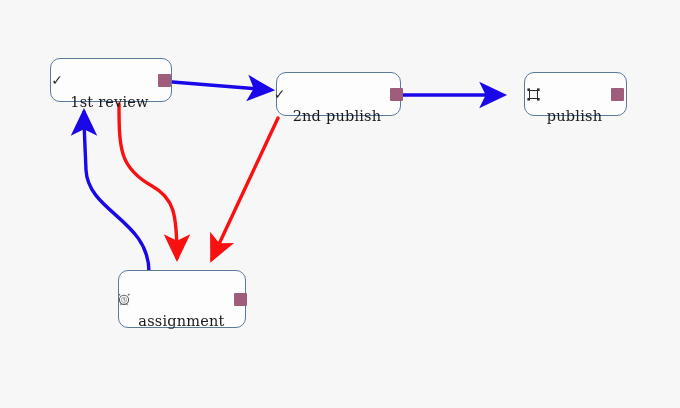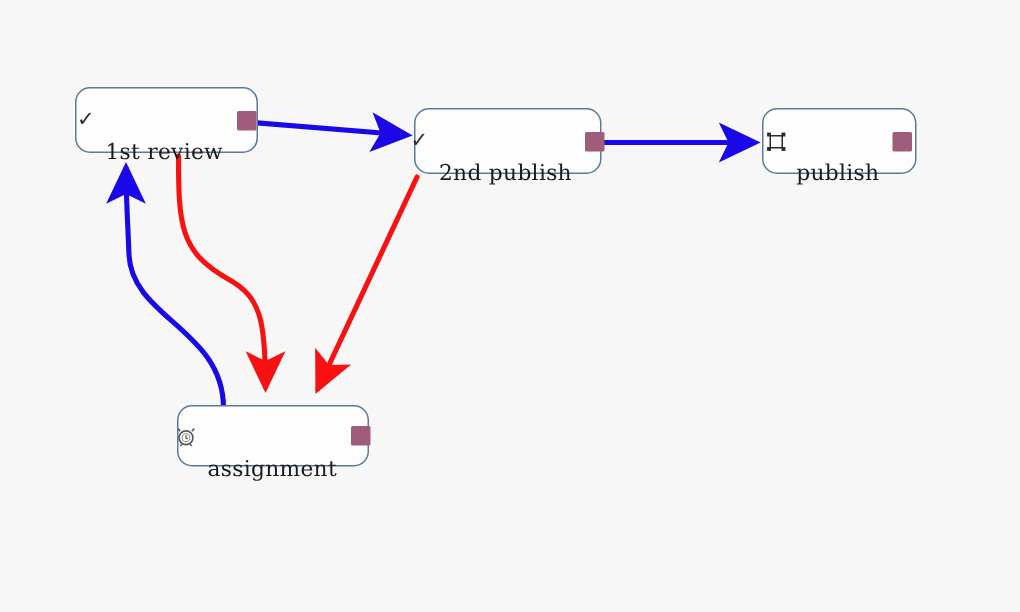--- a/index.html
+++ b/index.html
@@ -96,35 +96,35 @@
     <span class="node-label">1st review</span>
     <span class="node-swatch" style="background:#a05c7b;"></span>
   </div>
 
   <div class="node" style="left:276px; top:72px; width:125px; height:44px;">
     <span class="node-icon">✓</span>
     <span class="node-label">2nd publish</span>
     <span class="node-swatch" style="background:#a05c7b;"></span>
   </div>
 
-  <div class="node" style="left:508px; top:72px; width:103px; height:44px;">
+  <div class="node" style="left:524px; top:72px; width:103px; height:44px;">
     <span class="node-icon">
       <svg width="13" height="13" viewBox="0 0 13 13">
         <rect x="2.5" y="2.5" width="8" height="8" fill="none" stroke="#2b2b2b" stroke-width="1"></rect>
         <rect x="0.4" y="0.4" width="2.6" height="2.6" fill="#2b2b2b"></rect>
         <rect x="10" y="0.4" width="2.6" height="2.6" fill="#2b2b2b"></rect>
         <rect x="0.4" y="10" width="2.6" height="2.6" fill="#2b2b2b"></rect>
         <rect x="10" y="10" width="2.6" height="2.6" fill="#2b2b2b"></rect>
       </svg>
     </span>
     <span class="node-label">publish</span>
     <span class="node-swatch" style="background:#a05c7b;"></span>
   </div>
 
-  <div class="node" style="left:118px; top:270px; width:128px; height:41px;">
+  <div class="node" style="left:118px; top:270px; width:128px; height:58px;">
     <span class="node-icon">
       <svg width="14" height="14" viewBox="0 0 14 14">
         <circle cx="7" cy="7.8" r="4.6" fill="none" stroke="#5a5a5a" stroke-width="1.1"></circle>
         <circle cx="7" cy="7.8" r="2.6" fill="none" stroke="#8a8a8a" stroke-width="0.7"></circle>
         <path d="M7 6.1 L7 7.9 L8.2 8.6" fill="none" stroke="#5a5a5a" stroke-width="0.9"></path>
         <path d="M3.1 3.4 L1.5 1.8" stroke="#5a5a5a" stroke-width="1.1"></path>
         <path d="M10.9 3.4 L12.5 1.8" stroke="#5a5a5a" stroke-width="1.1"></path>
         <path d="M4.3 12.1 L3.2 13.4" stroke="#5a5a5a" stroke-width="1"></path>
         <path d="M9.7 12.1 L10.8 13.4" stroke="#5a5a5a" stroke-width="1"></path>
       </svg>

